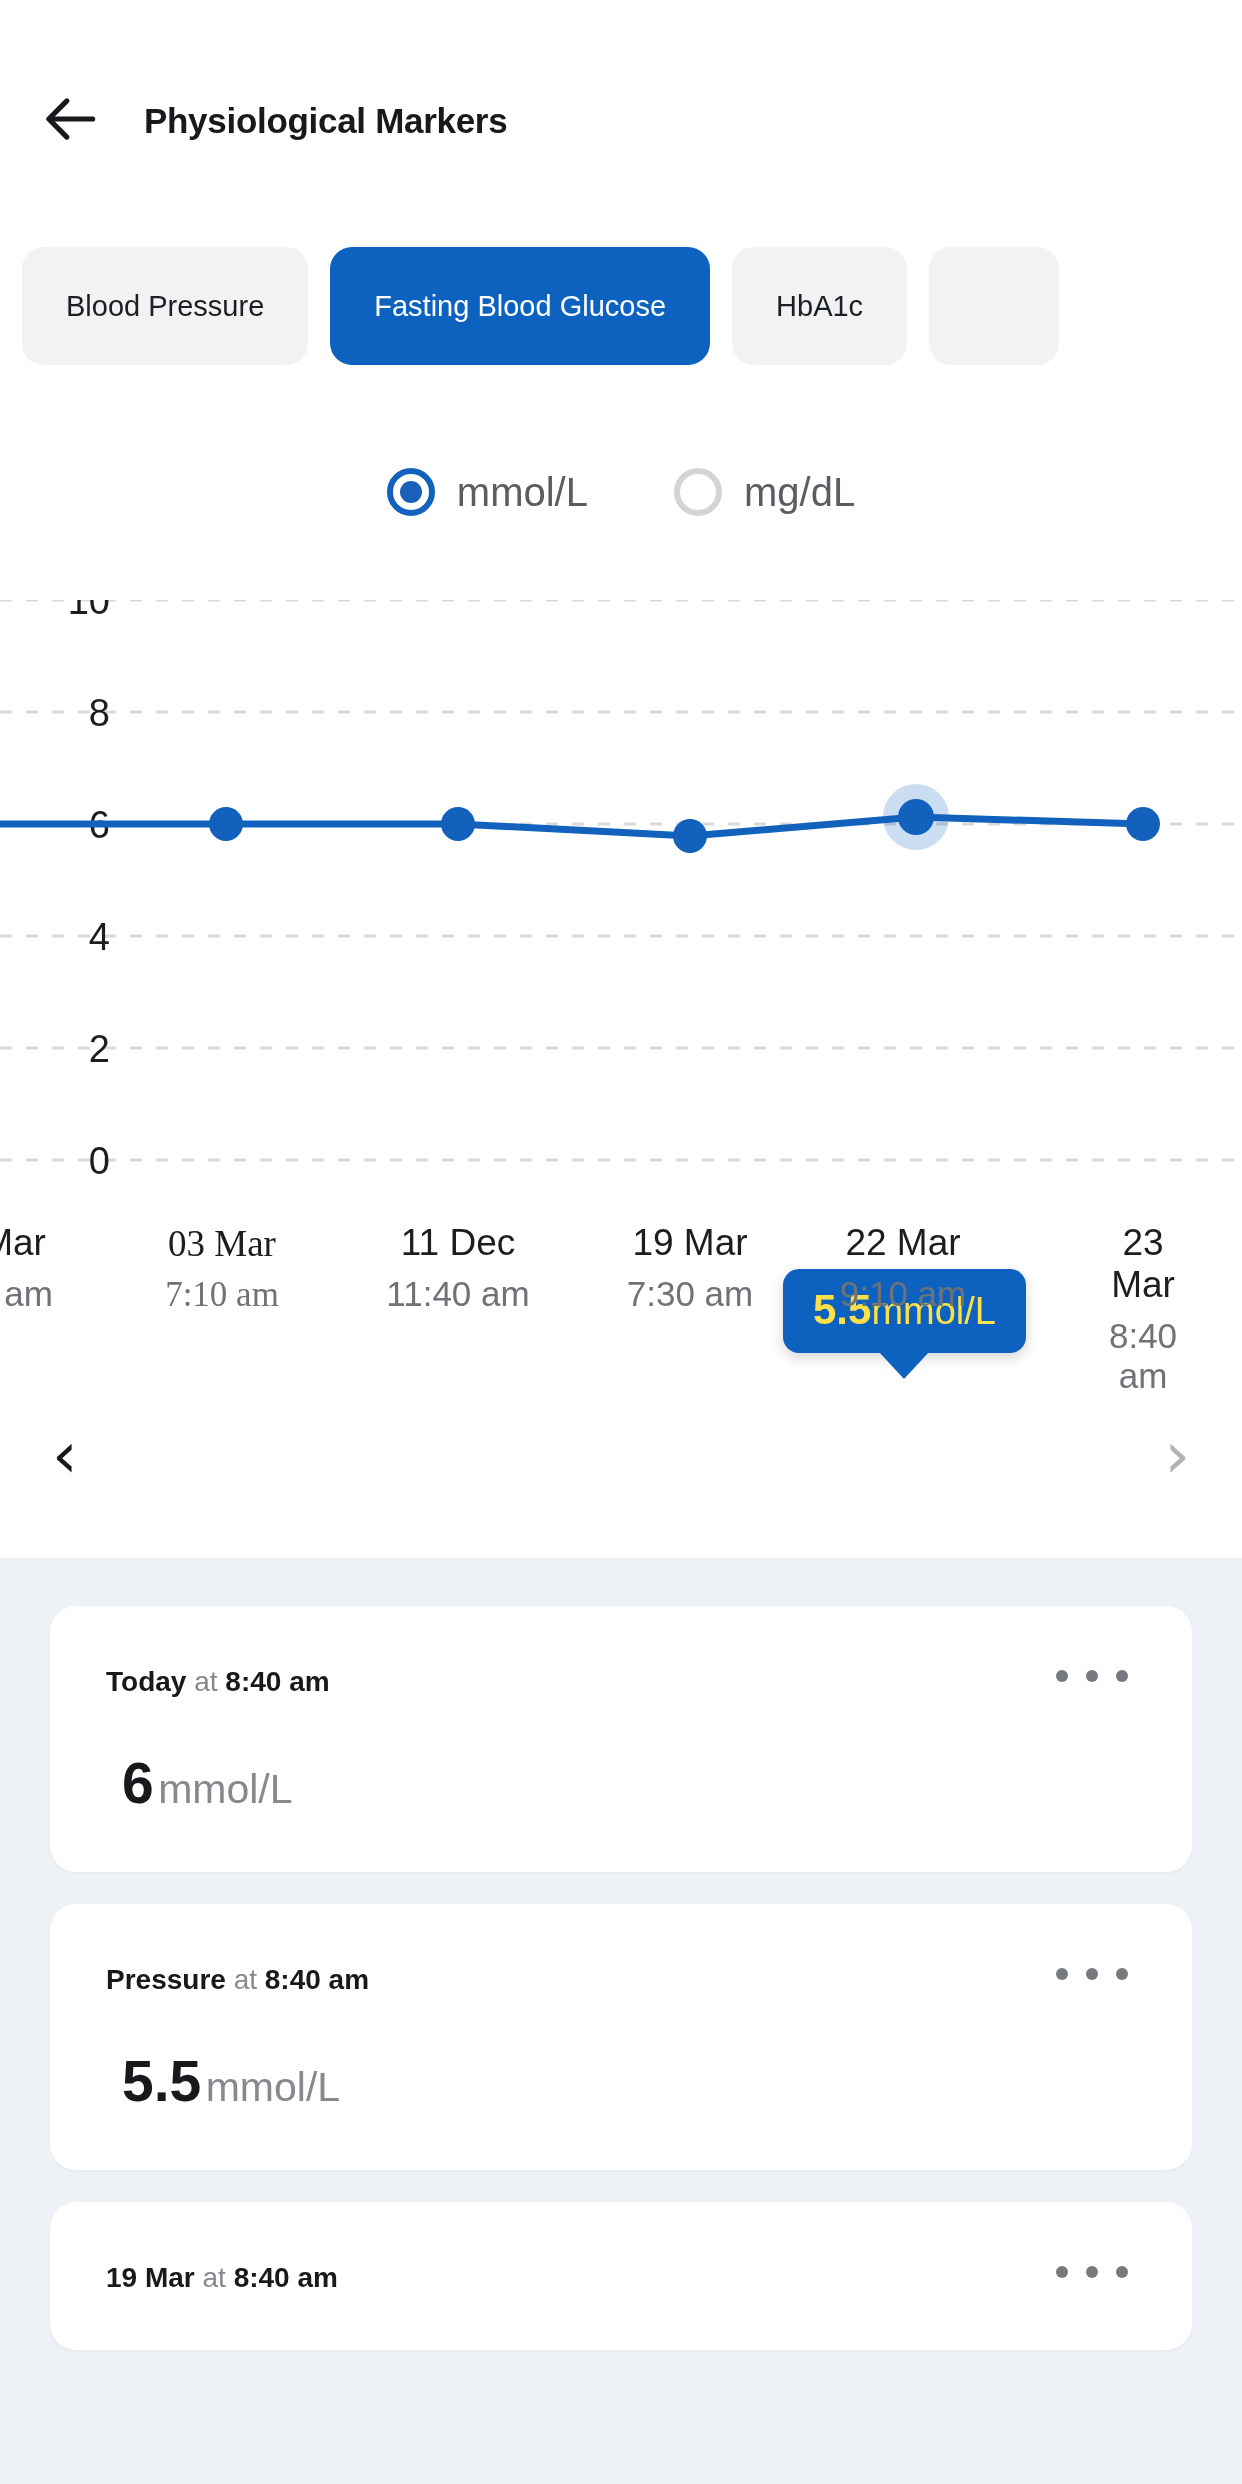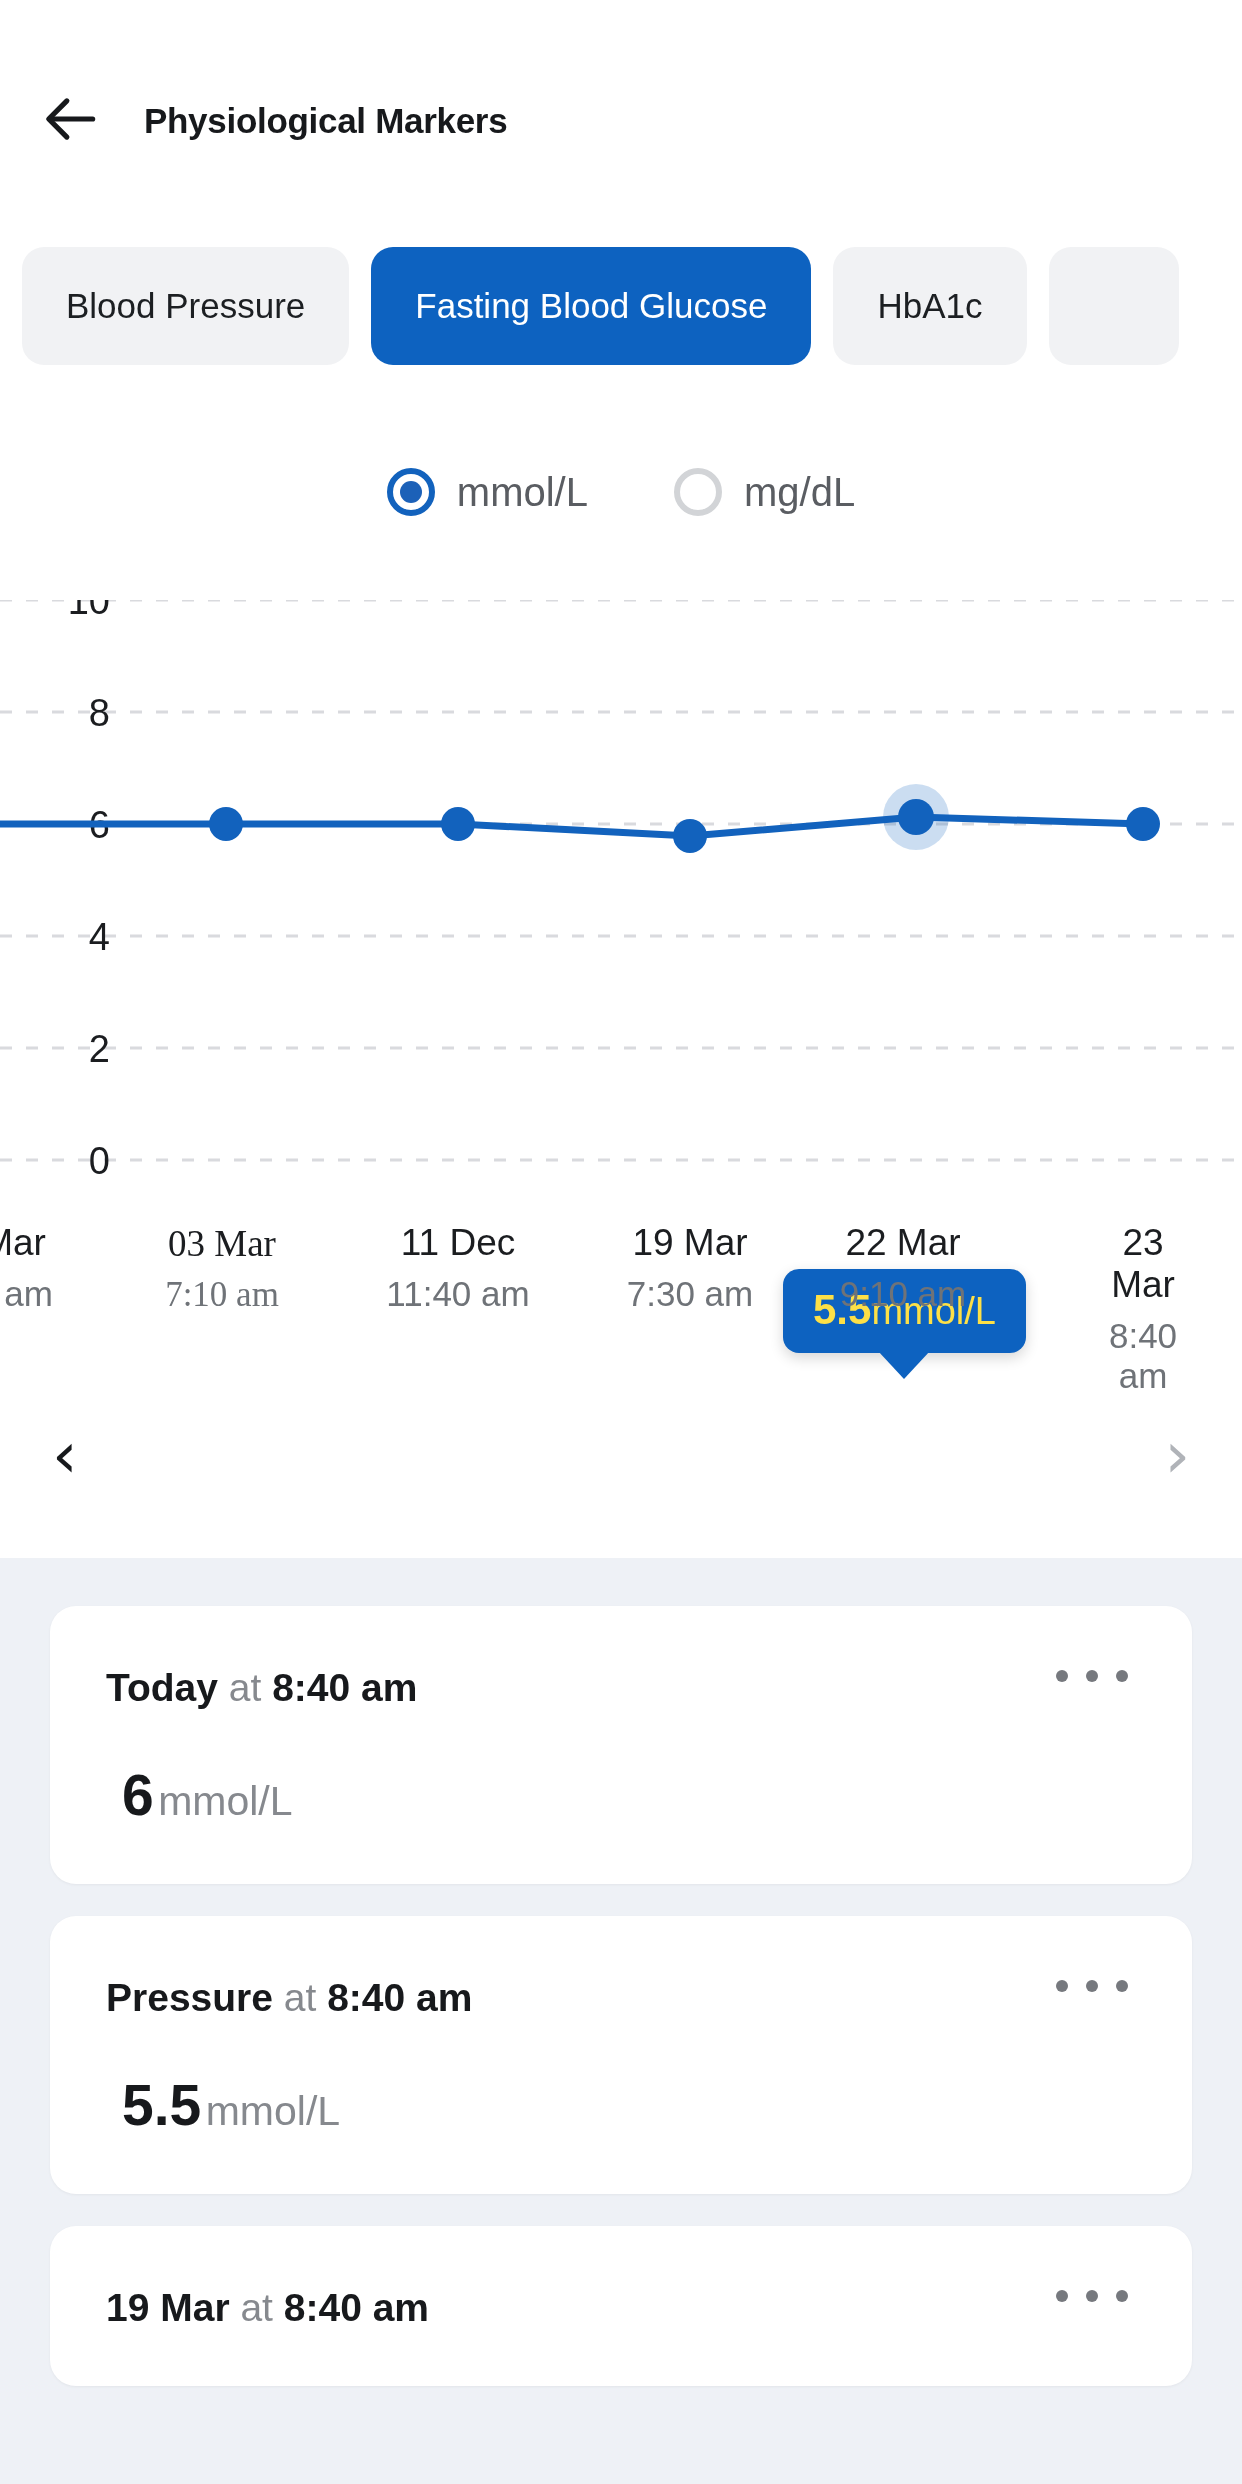--- a/index.html
+++ b/index.html
@@ -61,21 +61,21 @@
     gap: 22px;
     padding-left: 22px;
     overflow: hidden;
   }
   .tab {
     flex: 0 0 auto;
     height: 118px;
     border-radius: 22px;
     background: #f1f2f4;
     color: #1c1f22;
-    font-size: 35px;
+    font-size: 29px;
     display: flex;
     align-items: center;
     justify-content: center;
     padding: 0 44px;
     cursor: pointer;
     white-space: nowrap;
   }
   .tab.active {
     background: #0d62c0;
     color: #ffffff;
@@ -202,21 +202,21 @@
   .card {
     position: relative;
     width: 1142px;
     background: #ffffff;
     border-radius: 26px;
     padding: 60px 56px 56px 56px;
     margin-bottom: 32px;
     box-shadow: 0 1px 3px rgba(0,0,0,0.05);
   }
   .card-title {
-    font-size: 39px;
+    font-size: 28px;
     color: #17191c;
     font-weight: bold;
   }
   .card-title .at { color: #86898e; font-weight: normal; }
   .card-value {
     margin-top: 52px;
     color: #17191c;
     margin-left: 16px;
   }
   .card-value .num { font-size: 57px; font-weight: bold; }

